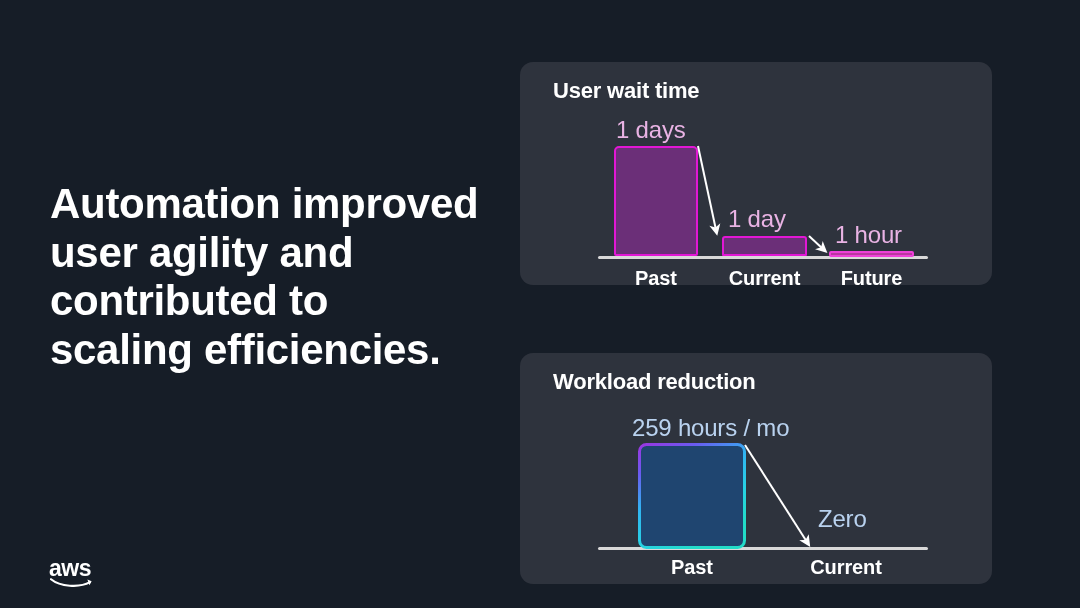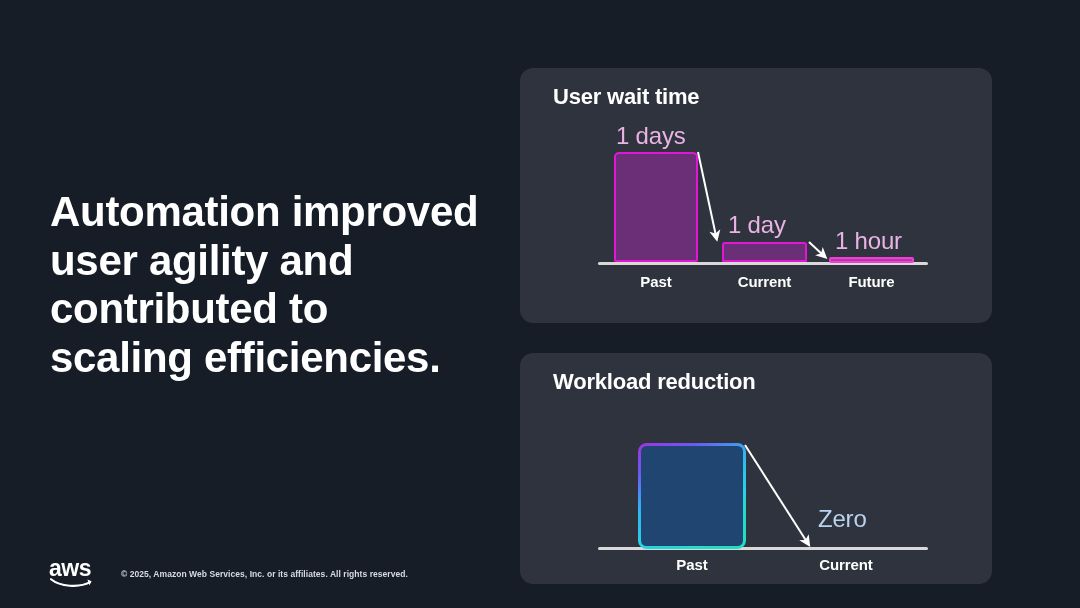--- a/index.html
+++ b/index.html
@@ -17,21 +17,21 @@
     position: relative;
     width: 1080px;
     height: 608px;
     background: #161d27;
   }
 
   
   #headline {
     position: absolute;
     left: 50px;
-    top: 188px;
+    top: 180px;
     width: 430px;
     color: #ffffff;
     font-size: 42px;
     line-height: 48.5px;
     font-weight: 700;
     letter-spacing: -0.3px;
     white-space: pre-line;
   }
 
   
@@ -76,21 +76,21 @@
   }
 
   
   .card {
     position: absolute;
     background: #2e333d;
     border-radius: 13px;
     left: 520px;
     width: 472px;
   }
-  #card-wait { top: 68px; height: 255px; }
+  #card-wait { top: 62px; height: 223px; }
   #card-workload { top: 329px; height: 231px; margin-top: 24px; }
 
   .card-title {
     position: absolute;
     left: 33px;
     top: 16px;
     color: #ffffff;
     font-size: 22px;
     font-weight: 700;
     letter-spacing: -0.2px;
@@ -107,21 +107,21 @@
     background: #d9d9d9;
     border-radius: 2px;
   }
   .bar {
     position: absolute;
     box-sizing: border-box;
   }
   .cat-label {
     position: absolute;
     color: #ffffff;
-    font-size: 15px;
+    font-size: 20px;
     font-weight: 700;
     text-align: center;
     letter-spacing: -0.1px;
   }
   .val-label {
     position: absolute;
     font-size: 24px;
     font-weight: 400;
     white-space: nowrap;
     letter-spacing: -0.2px;
@@ -218,31 +218,31 @@
 
       <svg class="arrow-svg" viewBox="0 0 472 231">
         <defs>
           <marker id="ah2" markerWidth="7" markerHeight="7" refX="3.2" refY="3.2" orient="auto" markerUnits="strokeWidth">
             <path d="M0.4,0.4 L6.2,3.2 L0.4,6.0 L1.9,3.2 Z" fill="#ffffff"></path>
           </marker>
         </defs>
         <line x1="225" y1="92" x2="287" y2="189" stroke="#ffffff" stroke-width="2" marker-end="url(#ah2)"></line>
       </svg>
 
+      <div class="val-label val-blue" style="left:112px; top:61px;">259 hours / mo</div>
       <div class="val-label val-blue" style="left:298px; top:152px;">Zero</div>
 
       <div class="cat-label" style="left:118px; top:203px; width:108px;">Past</div>
       <div class="cat-label" style="left:272px; top:203px; width:108px;">Current</div>
     </div>
   </div>
 
   <div id="footer">
     <div id="aws-logo">
       <div class="aws-text">aws</div>
       <svg class="aws-smile" viewBox="0 0 44 11">
         <path d="M1,2.2 C10,9.6 29,11.2 40,5.2" stroke="#ffffff" stroke-width="2.1" fill="none" stroke-linecap="round"></path>
         <path d="M37.4,2.6 L41.6,4.2 L39.4,8.2 Z" fill="#ffffff"></path>
       </svg>
     </div>
-    <div id="copyright">© 2025, Amazon Web Services, Inc. or its affiliates. All rights reserved.</div>
   </div>
 
 </div>
 
 </body></html>

